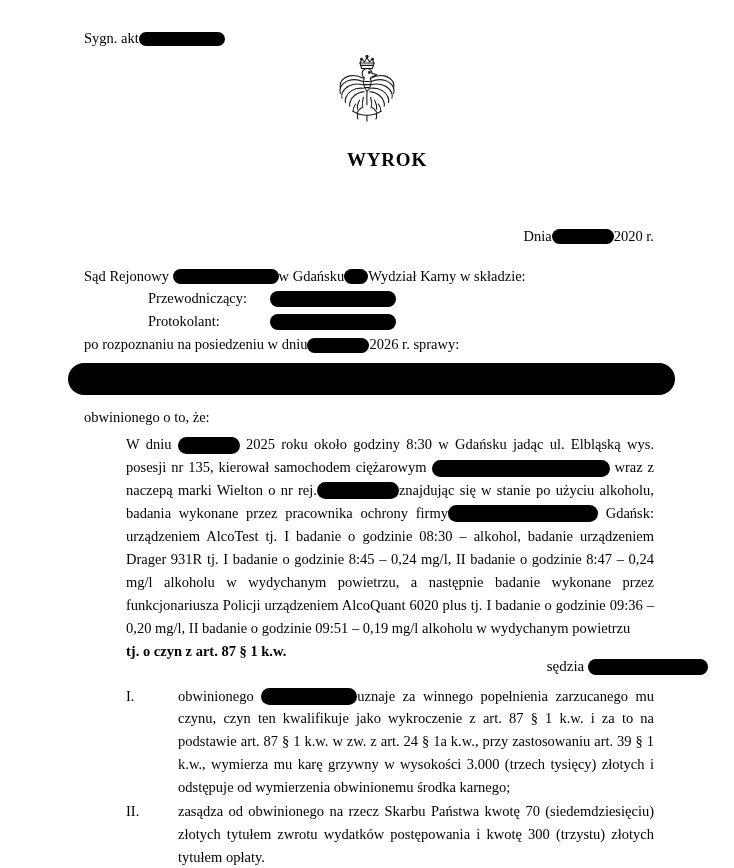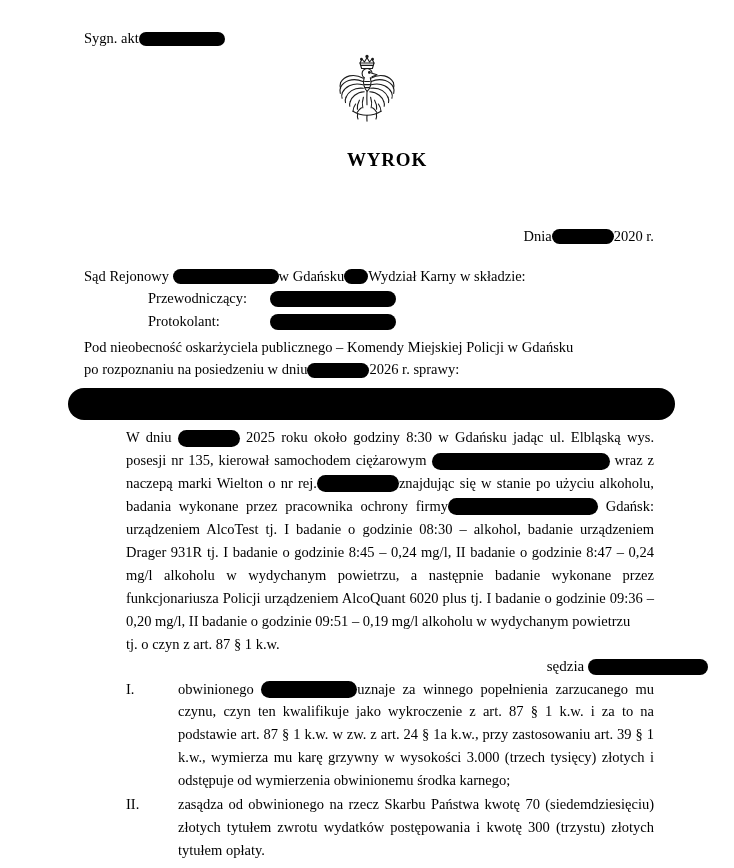--- a/index.html
+++ b/index.html
@@ -135,21 +135,21 @@
     margin-left: 42px;
     width: 528px;
     text-align: justify;
     text-justify: inter-word;
     line-height: 1.58;
   }
   .charge .r-date   { width: 62px; }
   .charge .r-plate1 { width: 178px; }
   .charge .r-plate2 { width: 82px; }
   .charge .r-firm   { width: 150px; }
-  .charge .nojust { text-align: left; }
+  .charge .nojust { text-align: left; font-weight: bold; }
 
   
   .rulings {
     margin-top: 22px;
     margin-left: 42px;
     width: 528px;
   }
   .ruling-item {
     display: flex;
     align-items: flex-start;
@@ -264,30 +264,30 @@
 
     <div class="composition">
       <div class="comp-row">
         <span class="comp-label">Przewodniczący:</span><span class="redact"></span>
       </div>
       <div class="comp-row">
         <span class="comp-label">Protokolant:</span><span class="redact"></span>
       </div>
     </div>
 
-    <div class="line prosec">Pod nieobecność oskarżyciela publicznego – Komendy Miejskiej Policji w Gdańsku</div>
 
     <div class="line hearing">
       <span>po rozpoznaniu na posiedzeniu w dniu</span><span class="redact"></span><span>2026 r. sprawy:</span>
     </div>
 
     <div class="big-redact-wrap">
       <div class="redact block"></div>
     </div>
 
+    <div class="line accused-of">obwinionego o to, że:</div>
 
     <div class="charge">
       <span>W dniu</span>
       <span class="redact tall r-date"></span>
       <span>2025 roku około godziny 8:30 w Gdańsku jadąc ul. Elbląską wys. posesji nr 135, kierował samochodem ciężarowym</span>
       <span class="redact tall r-plate1"></span>
       <span>wraz z naczepą marki Wielton o nr rej.</span><span class="redact tall r-plate2"></span><span>znajdując się w stanie po użyciu alkoholu, badania wykonane przez pracownika ochrony firmy</span><span class="redact tall r-firm"></span>
       <span>Gdańsk: urządzeniem AlcoTest tj. I badanie o godzinie 08:30 – alkohol, badanie urządzeniem Drager 931R tj. I badanie o godzinie 8:45 – 0,24 mg/l, II badanie o godzinie 8:47 – 0,24 mg/l alkoholu w wydychanym powietrzu, a następnie badanie wykonane przez funkcjonariusza Policji urządzeniem AlcoQuant 6020 plus tj. I badanie o godzinie 09:36 – 0,20 mg/l, II badanie o godzinie 09:51 – 0,19 mg/l alkoholu w wydychanym powietrzu</span>
       <span class="nojust" style="display:block">tj. o czyn z art. 87 § 1 k.w.</span>
     </div>

